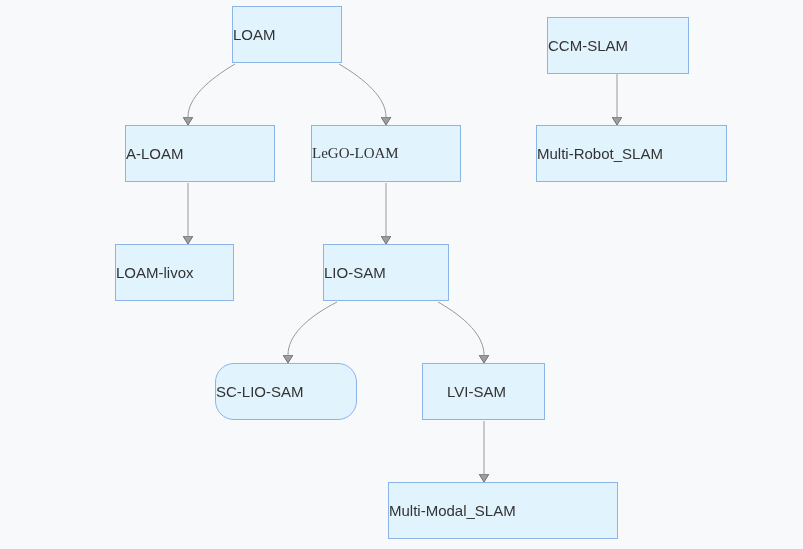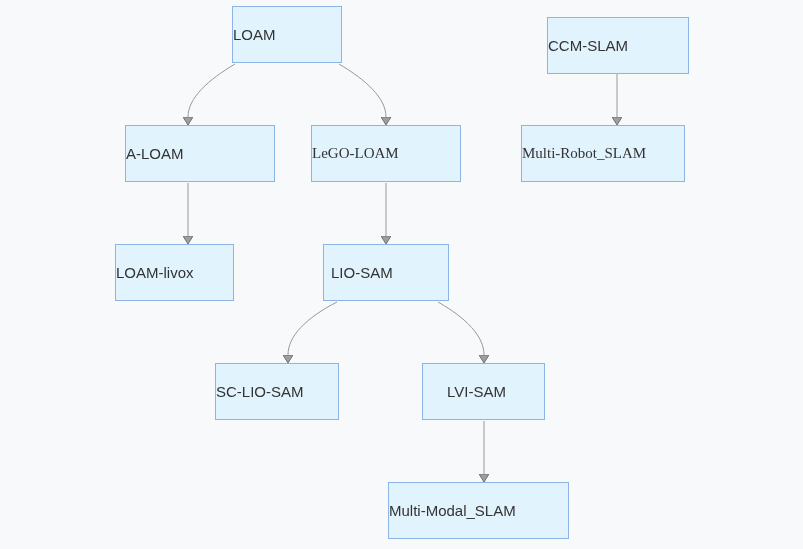--- a/index.html
+++ b/index.html
@@ -66,32 +66,32 @@
   </div>
   <div class="node" style="left:547px; top:17px;   width:142px;">
     <span>CCM-SLAM</span>
   </div>
   <div class="node" style="left:125px; top:125px; width:150px;">
     <span>A-LOAM</span>
   </div>
   <div class="node" style="left:311px; top:125px; width:150px;font-family:Liberation Serif, serif;">
     <span>LeGO-LOAM</span>
   </div>
-  <div class="node" style="left:521px; top:125px; width:164px;font-family:Liberation Serif, serif;">
+  <div class="node" style="left:536px; top:125px; width:191px;">
     <span>Multi-Robot_SLAM</span>
   </div>
   <div class="node" style="left:115px; top:244px; width:119px;">
     <span>LOAM-livox</span>
   </div>
-  <div class="node" style="left:323px; top:244px; width:126px;padding-left:7px;">
+  <div class="node" style="left:323px; top:244px; width:126px;">
     <span>LIO-SAM</span>
   </div>
-  <div class="node" style="left:215px; top:363px; width:124px;">
+  <div class="node" style="left:215px; top:363px; width:142px;border-radius:19px;">
     <span>SC-LIO-SAM</span>
   </div>
   <div class="node" style="left:422px; top:363px; width:123px;padding-left:24px;">
     <span>LVI-SAM</span>
   </div>
-  <div class="node" style="left:388px; top:482px; width:181px;">
+  <div class="node" style="left:388px; top:482px; width:230px;">
     <span>Multi-Modal_SLAM</span>
   </div>
 
 </div>
 
 </body></html>

